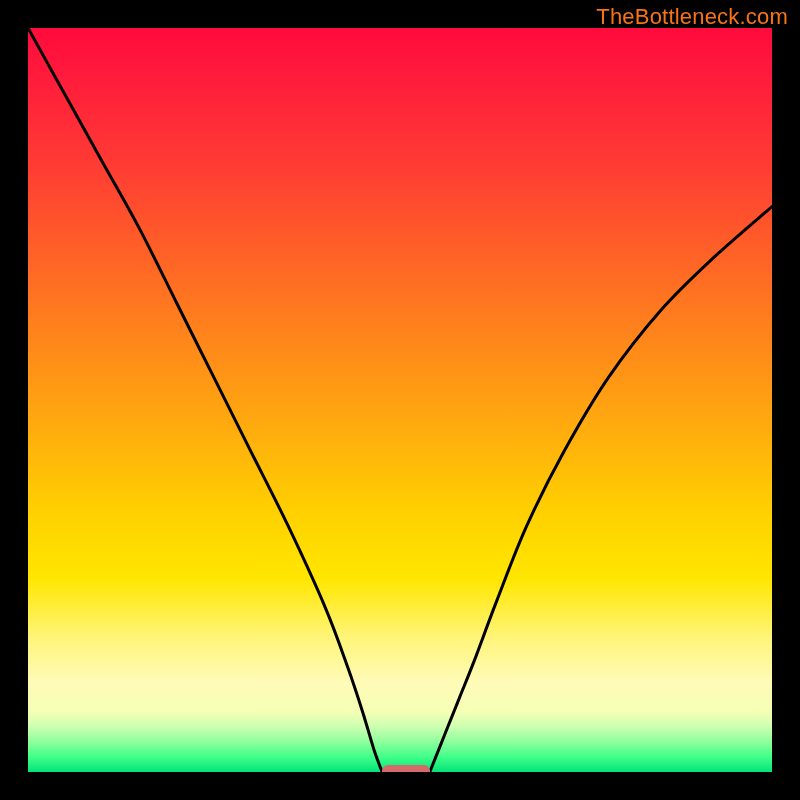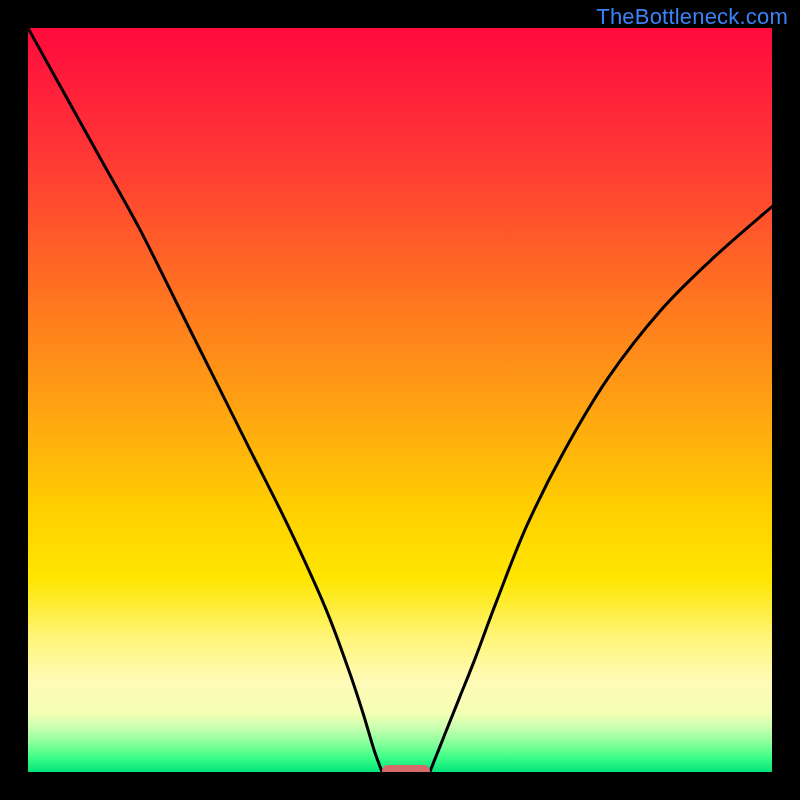--- a/index.html
+++ b/index.html
@@ -50,21 +50,21 @@
     top: 0;
     left: 0;
     width: 744px;
     height: 744px;
     display: block;
   }
   .watermark {
     position: absolute;
     top: 4px;
     right: 12px;
-    color: #3b82f6;
+    color: #f97316;
     font-size: 22px;
     letter-spacing: 0.2px;
     font-weight: 400;
   }
   .marker {
     position: absolute;
     background: #d46a6a;
     border-radius: 6px;
     height: 12px;
     width: 48px;

